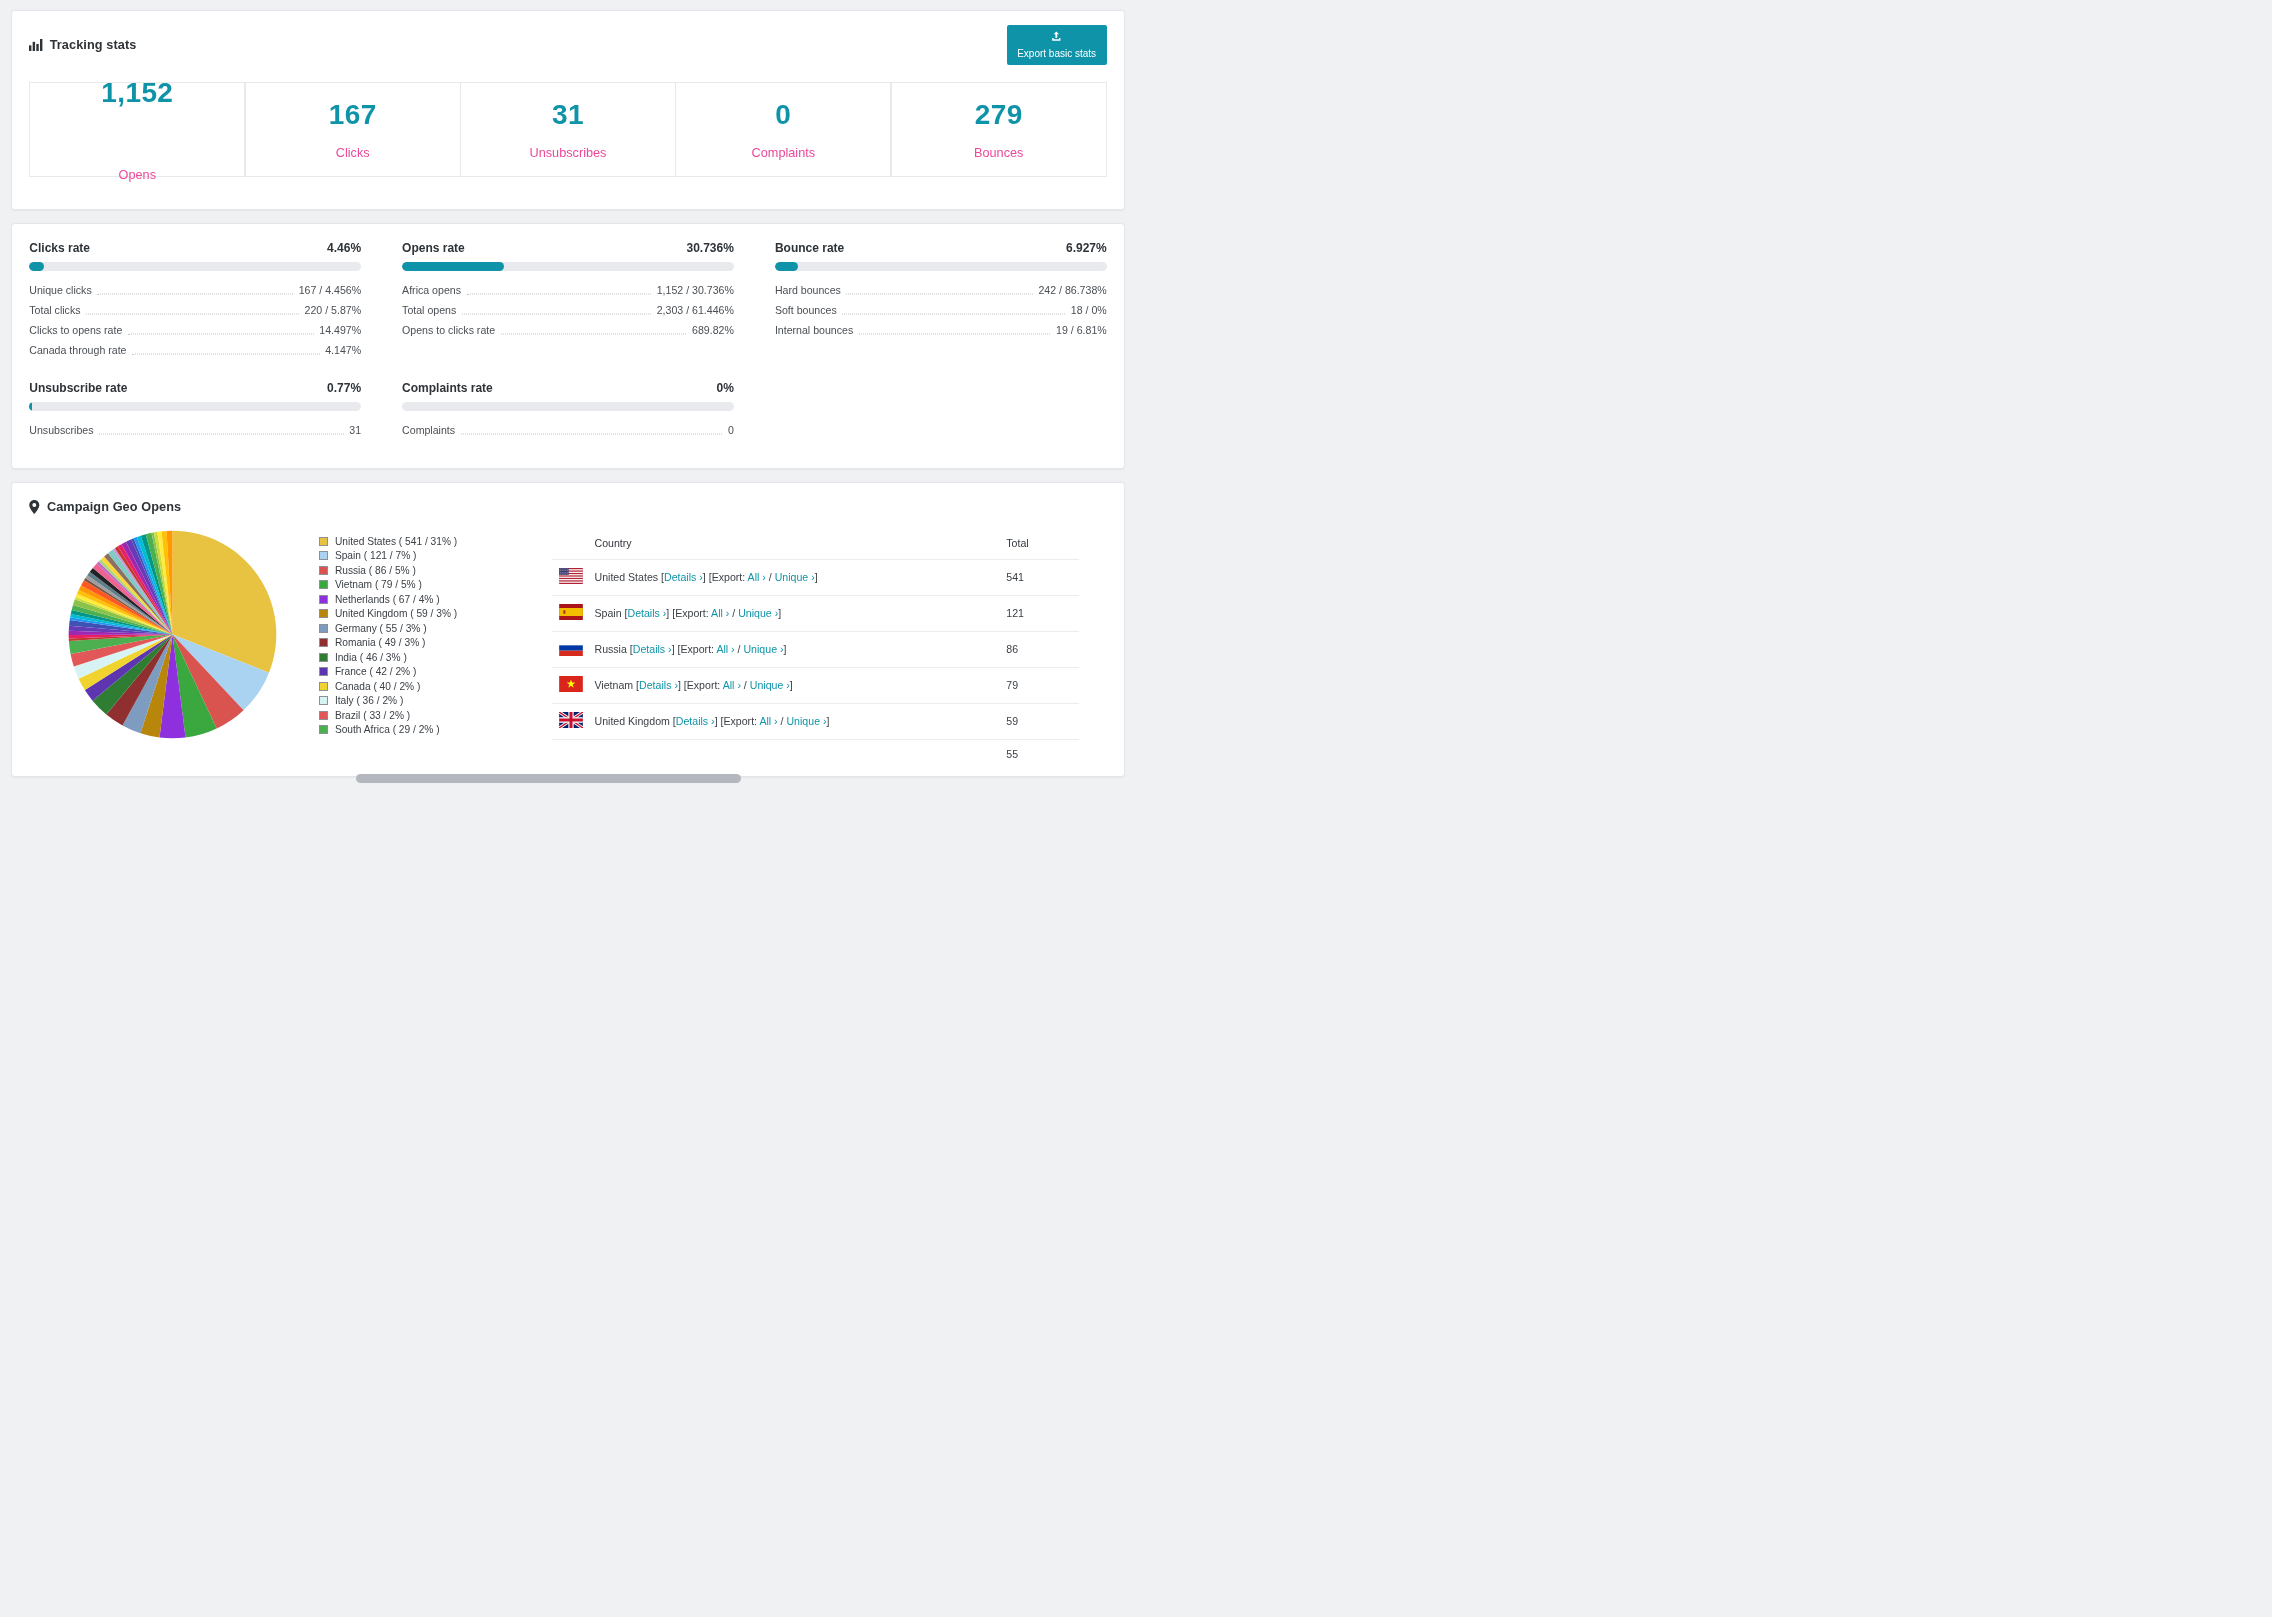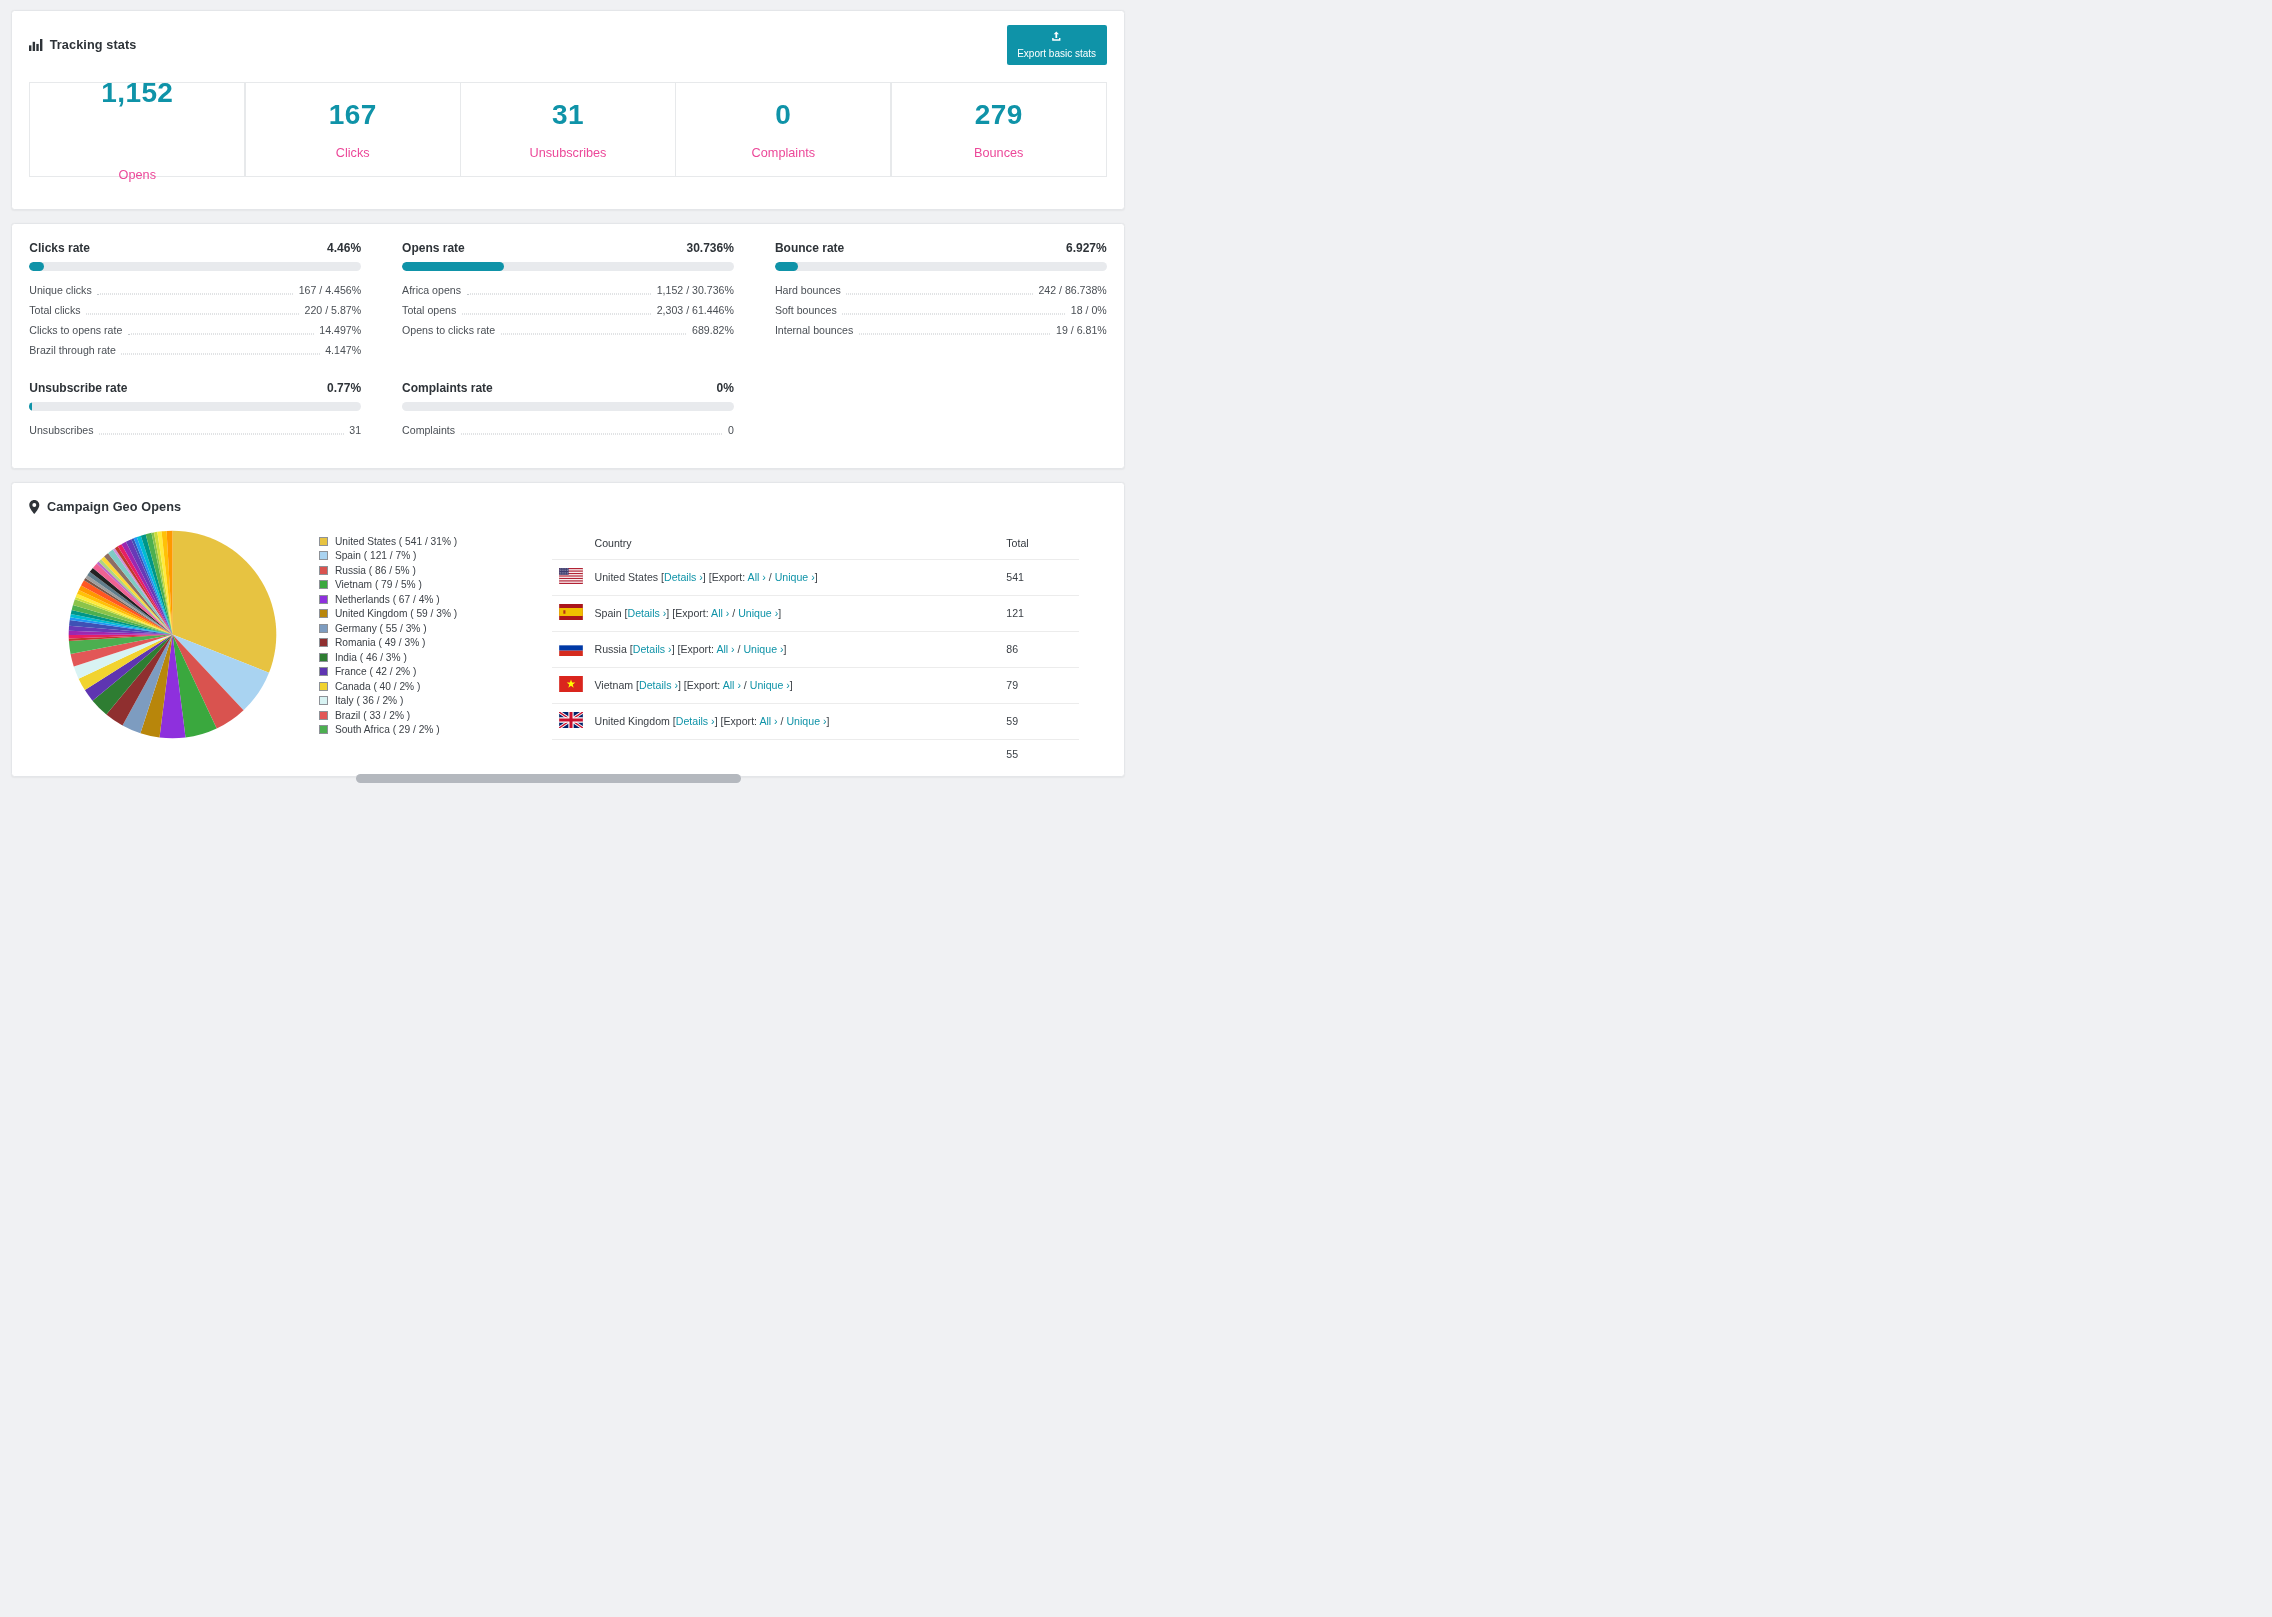--- a/index.html
+++ b/index.html
@@ -146,21 +146,21 @@
             <span class="rate-row-label">Total clicks</span>
             <span class="leader"></span>
             <span class="rate-row-value">220 / 5.87%</span>
           </div>
           <div class="rate-row">
             <span class="rate-row-label">Clicks to opens rate</span>
             <span class="leader"></span>
             <span class="rate-row-value">14.497%</span>
           </div>
           <div class="rate-row">
-            <span class="rate-row-label">Brazil through rate</span>
+            <span class="rate-row-label">Canada through rate</span>
             <span class="leader"></span>
             <span class="rate-row-value">4.147%</span>
           </div>
         </div>
         <div class="rate-block">
           <div class="rate-head">
             <span class="rate-title">Opens rate</span>
             <span class="rate-value">30.736%</span>
           </div>
           <div class="rate-bar">

